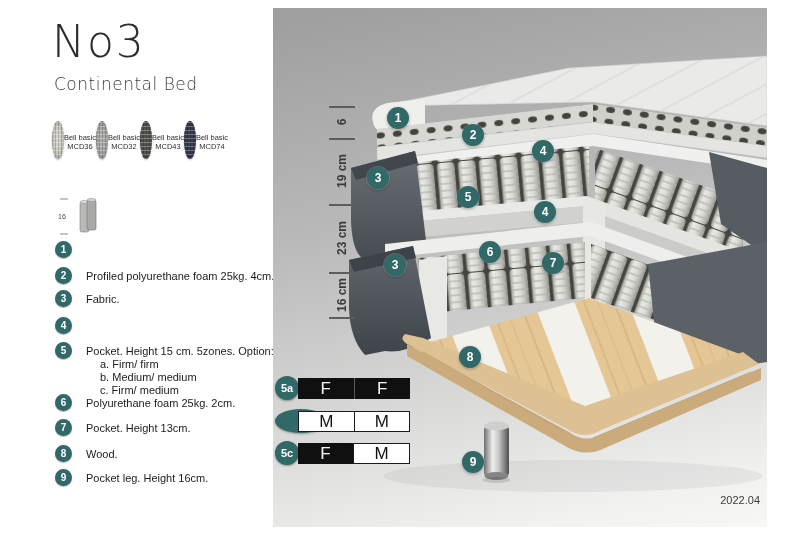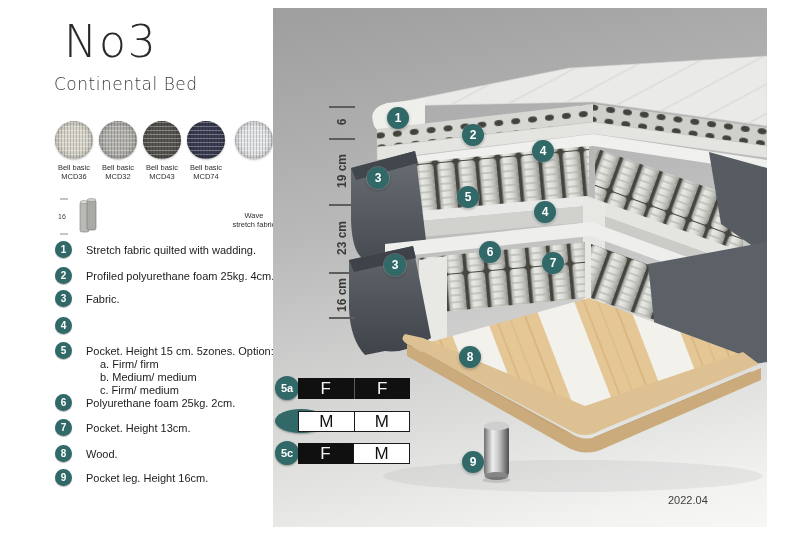--- a/index.html
+++ b/index.html
@@ -1,24 +1,24 @@
 <!DOCTYPE html>
 <html><head>
 <meta charset="utf-8">
 <style>
   html,body{margin:0;padding:0;width:800px;height:533px;background:#ffffff;overflow:hidden;
     font-family:"Liberation Sans",sans-serif;}
   .abs{position:absolute;}
   
   #title{left:52px;top:20px;font-family:"DejaVu Sans",sans-serif;font-weight:200;
-    font-size:44px;line-height:44px;color:#2b2b2b;letter-spacing:2px;margin-left:12px;}
+    font-size:44px;line-height:44px;color:#2b2b2b;letter-spacing:2px;}
   #subtitle{left:54px;top:74px;font-family:"DejaVu Sans",sans-serif;font-weight:300;
     font-size:17px;color:#3c3c3c;letter-spacing:0.5px;}
   #swatch-row{left:52px;top:121px;display:flex;}
-  .swatch{width:44px;display:flex;flex-direction:column;align-items:center;}
+  .swatch{width:44px;display:flex;flex-direction:row;align-items:center;}
   .swatch:last-child{width:52px;gap:48px;}
   .swatch-circle{width:38px;height:38px;border-radius:50%;position:relative;
     box-shadow:inset 0 0 6px rgba(0,0,0,.35), 0 1px 2px rgba(0,0,0,.25);}
   .swatch-circle::after{content:"";position:absolute;inset:0;border-radius:50%;
     background:
       repeating-linear-gradient(0deg, rgba(255,255,255,.30) 0 1px, transparent 1px 4px),
       repeating-linear-gradient(90deg, rgba(0,0,0,.18) 0 1px, transparent 1px 3px);}
   .swatch-label{margin-top:4px;font-size:7.5px;line-height:9px;color:#2e2e2e;text-align:center;white-space:nowrap;}
   
   .legend-item{position:absolute;left:55px;display:flex;align-items:center;}
@@ -44,21 +44,21 @@
   .opt-circle{position:absolute;width:24px;height:24px;border-radius:50%;background:#316868;color:#fff;
     display:flex;align-items:center;justify-content:center;font-size:11px;font-weight:700;z-index:6;
     box-shadow:0 1px 2px rgba(0,0,0,.35);}
   .opt-row{position:absolute;left:298px;width:112px;height:21px;display:flex;z-index:6;}
   .cell{flex:1;display:flex;align-items:center;justify-content:center;
     font-size:17px;font-weight:500;line-height:1;}
   .cell-dark{background:#101010;color:#f4f4f4;}
   .cell-light{background:#ffffff;color:#111;border:1px solid #1a1a1a;}
   .opt-row .cell-dark + .cell-dark{border-left:1px solid #5a5a5a;}
   .opt-row .cell-light + .cell-light{border-left:none;}
-  #version{left:668px;top:494px;width:92px;text-align:left;font-size:11px;color:#3d3d3d;z-index:6;}
+  #version{left:668px;top:494px;width:92px;text-align:right;font-size:11px;color:#3d3d3d;z-index:6;}
 </style>
 </head>
 <body>
 
 <div class="abs" id="title">No3</div>
 <div class="abs" id="subtitle">Continental Bed</div>
 
 <div class="abs" id="swatch-row">
   <div class="swatch">
     <div class="swatch-circle" style="background: rgb(217, 214, 204);"></div>
@@ -89,21 +89,20 @@
   <g>
     <rect x="28" y="12" width="9" height="30" rx="2" fill="#b9b9b6" stroke="#7e7e7a" stroke-width="0.6"></rect>
     <ellipse cx="32.5" cy="12" rx="4.5" ry="1.6" fill="#d9d9d6" stroke="#8a8a86" stroke-width="0.5"></ellipse>
     <rect x="35" y="10" width="9" height="30" rx="2" fill="#a9a9a5" stroke="#73736f" stroke-width="0.6"></rect>
     <ellipse cx="39.5" cy="10" rx="4.5" ry="1.6" fill="#cfcfcb" stroke="#82827e" stroke-width="0.5"></ellipse>
   </g>
 </svg>
 
 <div class="legend-item" style="top:241px;">
   <div class="num-circle">1</div>
-  <div class="legend-text">Stretch fabric quilted with wadding.</div>
 </div>
 <div class="legend-item" style="top:267px;">
   <div class="num-circle">2</div>
   <div class="legend-text">Profiled polyurethane foam 25kg. 4cm.</div>
 </div>
 <div class="legend-item" style="top:290px;">
   <div class="num-circle">3</div>
   <div class="legend-text">Fabric.</div>
 </div>
 <div class="legend-item" style="top:317px;">

